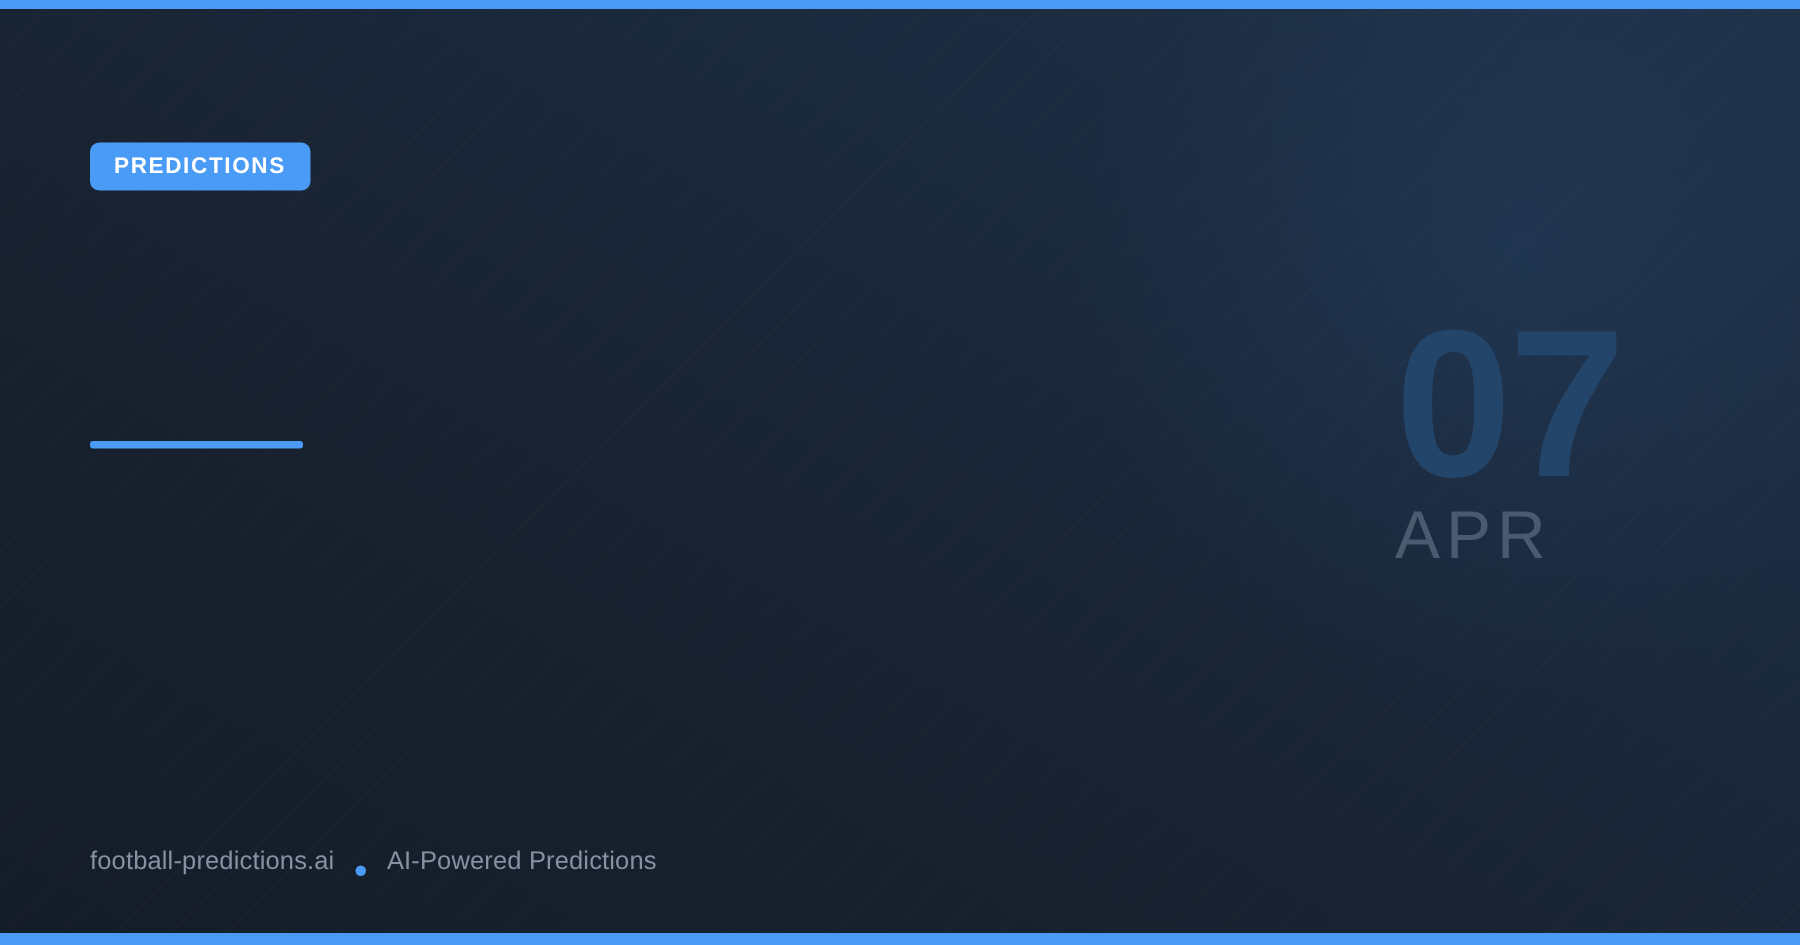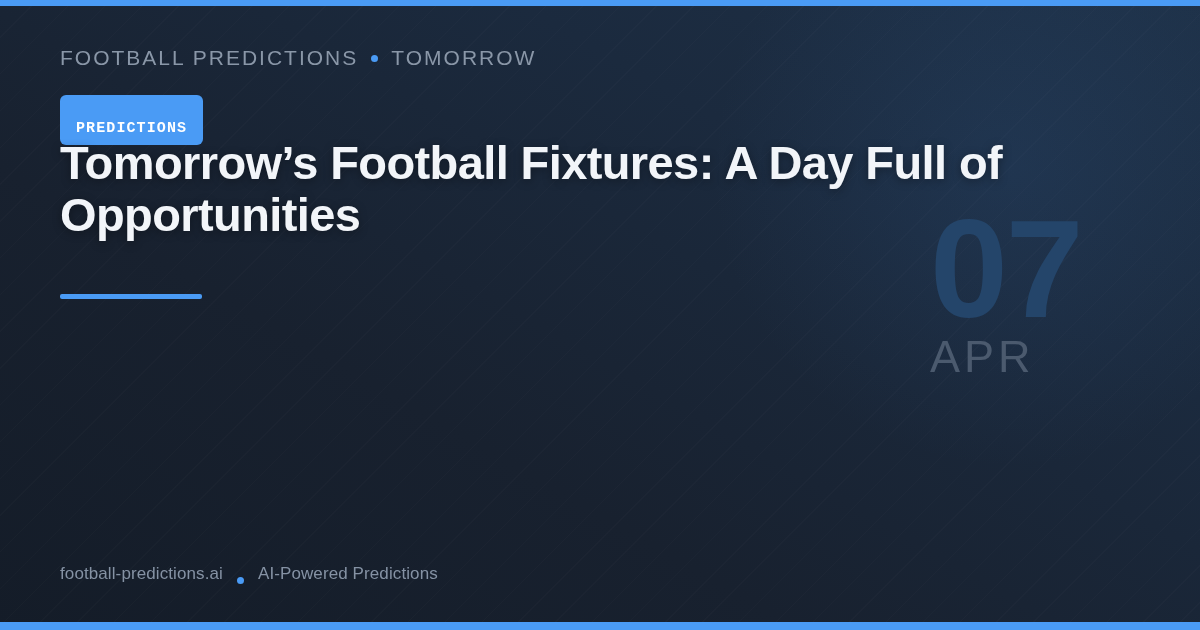--- a/index.html
+++ b/index.html
@@ -89,24 +89,23 @@
 
   .badge {
     position: absolute;
     top: 95px;
     left: 0;
     background: #4a9bf5;
     color: #ffffff;
     font-size: 15px;
     font-weight: bold;
     letter-spacing: 1.1px;
-    padding: 26px 16px 9px 16px;
+    padding: 8px 16px 9px 16px;
     border-radius: 6px;
     line-height: 1;
-    font-family: Liberation Mono, monospace;
   }
 
   .headline {
     position: absolute;
     top: 137px;
     left: 0;
     width: 960px;
     margin: 0;
     font-size: 47px;
     line-height: 52px;
@@ -175,29 +174,23 @@
 <div class="card">
 
   <div class="texture"></div>
   <div class="glow"></div>
 
   <div class="bar-top"></div>
   <div class="bar-bottom"></div>
 
   <div class="content">
 
-    <div class="kicker">
-      <span>FOOTBALL PREDICTIONS</span>
-      <span class="dot"></span>
-      <span>TOMORROW</span>
-    </div>
 
     <div class="badge">PREDICTIONS</div>
 
-    <h1 class="headline">Tomorrow’s Football Fixtures: A Day Full of Opportunities</h1>
 
     <div class="accent-line"></div>
 
     <div class="datestamp">
       <div class="day">07</div>
       <div class="month">APR</div>
     </div>
 
     <div class="footer">
       <span>football-predictions.ai</span>

